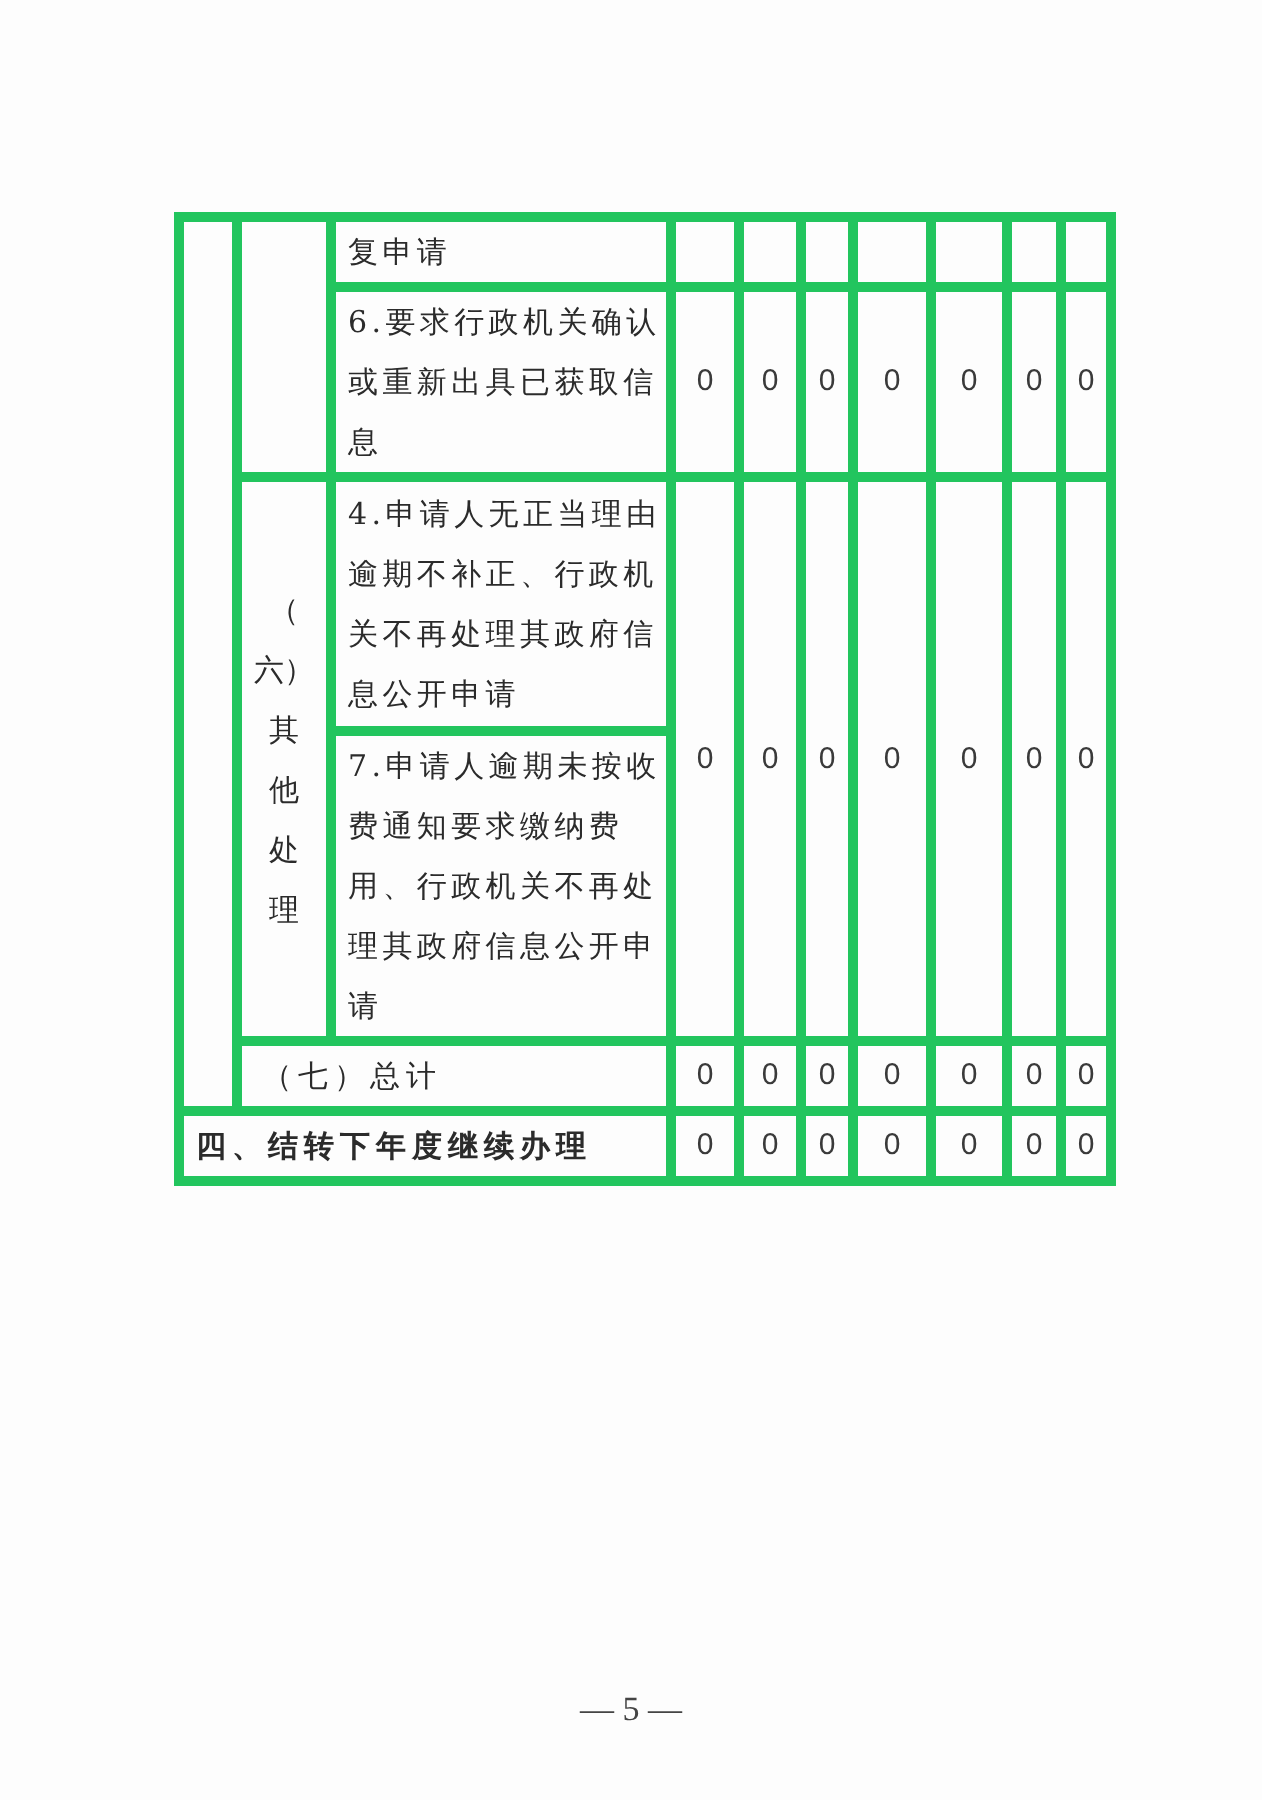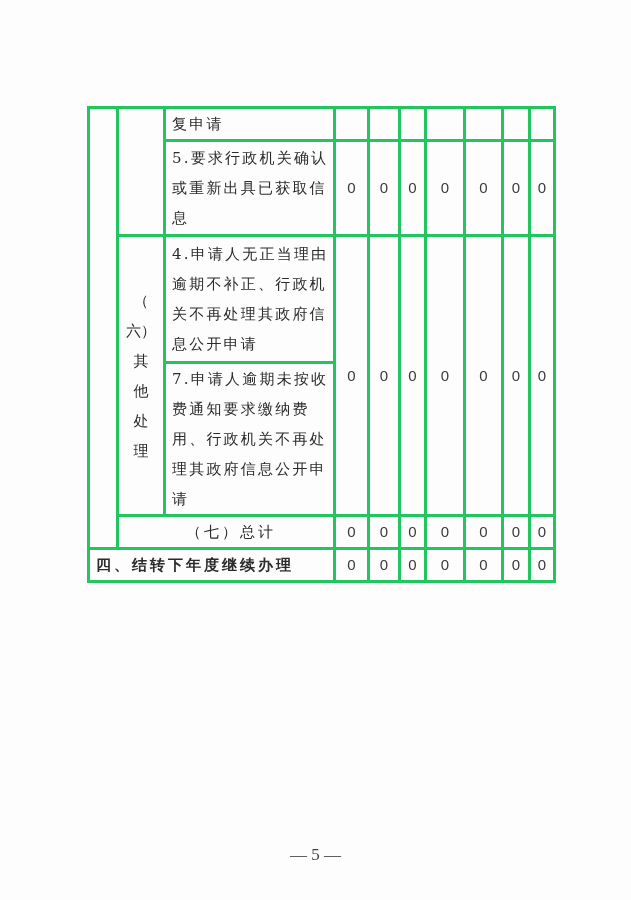--- a/index.html
+++ b/index.html
@@ -7,28 +7,28 @@
     width: 631px; height: 900px; background: #fdfdfd; position: relative; overflow: hidden;
     font-family: "DejaVu Serif", "Liberation Serif", serif; color: #2b2b2b;
   }
   .page { position: absolute; left: 0; top: 0; width: 631px; height: 900px; }
   table.report {
     position: absolute; left: 87px; top: 106px;
     border-collapse: collapse; table-layout: fixed;
     width: 466px;
   }
   table.report td {
-    border: 3px solid #22c55e; padding: 0; vertical-align: middle;
+    border: 5px solid #22c55e; padding: 0; vertical-align: middle;
     font-size: 15px; line-height: 30px;
   }
   .desc { padding-left: 6px !important; padding-right: 2px !important; letter-spacing: 2.2px; text-align: left; }
   .num { text-align: center; font-family: "Liberation Sans", "DejaVu Sans", sans-serif; font-size: 15px; font-weight: 300; color: #3a3a3a; }
   .vlabel { text-align: center; line-height: 26px; font-size: 15px; padding: 0 3px; letter-spacing: 0; }
   .vlabel span { display: block; }
-  .rowlabel { padding-left: 10px !important; letter-spacing: 3px; text-align: center; }
+  .rowlabel { padding-left: 10px !important; letter-spacing: 3px; }
   .rowlabel2 { padding-left: 6px !important; letter-spacing: 3px; font-weight: bold; }
   .pagenum {
     position: absolute; top: 845px; left: 0; width: 631px; text-align: center;
     font-family: "Liberation Serif", "DejaVu Serif", serif; font-size: 17px; color: #444;
   }
 </style>
 </head>
 <body>
 
 <div class="page">
@@ -54,21 +54,21 @@
         <td class="num"></td>
         <td class="num"></td>
         <td class="num"></td>
         <td class="num"></td>
         <td class="num"></td>
         <td class="num"></td>
         <td class="num"></td>
       </tr>
 
       <tr style="height:95px">
-        <td class="desc">5.要求行政机关确认或重新出具已获取信息</td>
+        <td class="desc">6.要求行政机关确认或重新出具已获取信息</td>
         <td class="num">0</td>
         <td class="num">0</td>
         <td class="num">0</td>
         <td class="num">0</td>
         <td class="num">0</td>
         <td class="num">0</td>
         <td class="num">0</td>
       </tr>
 
       <tr style="height:127px">

